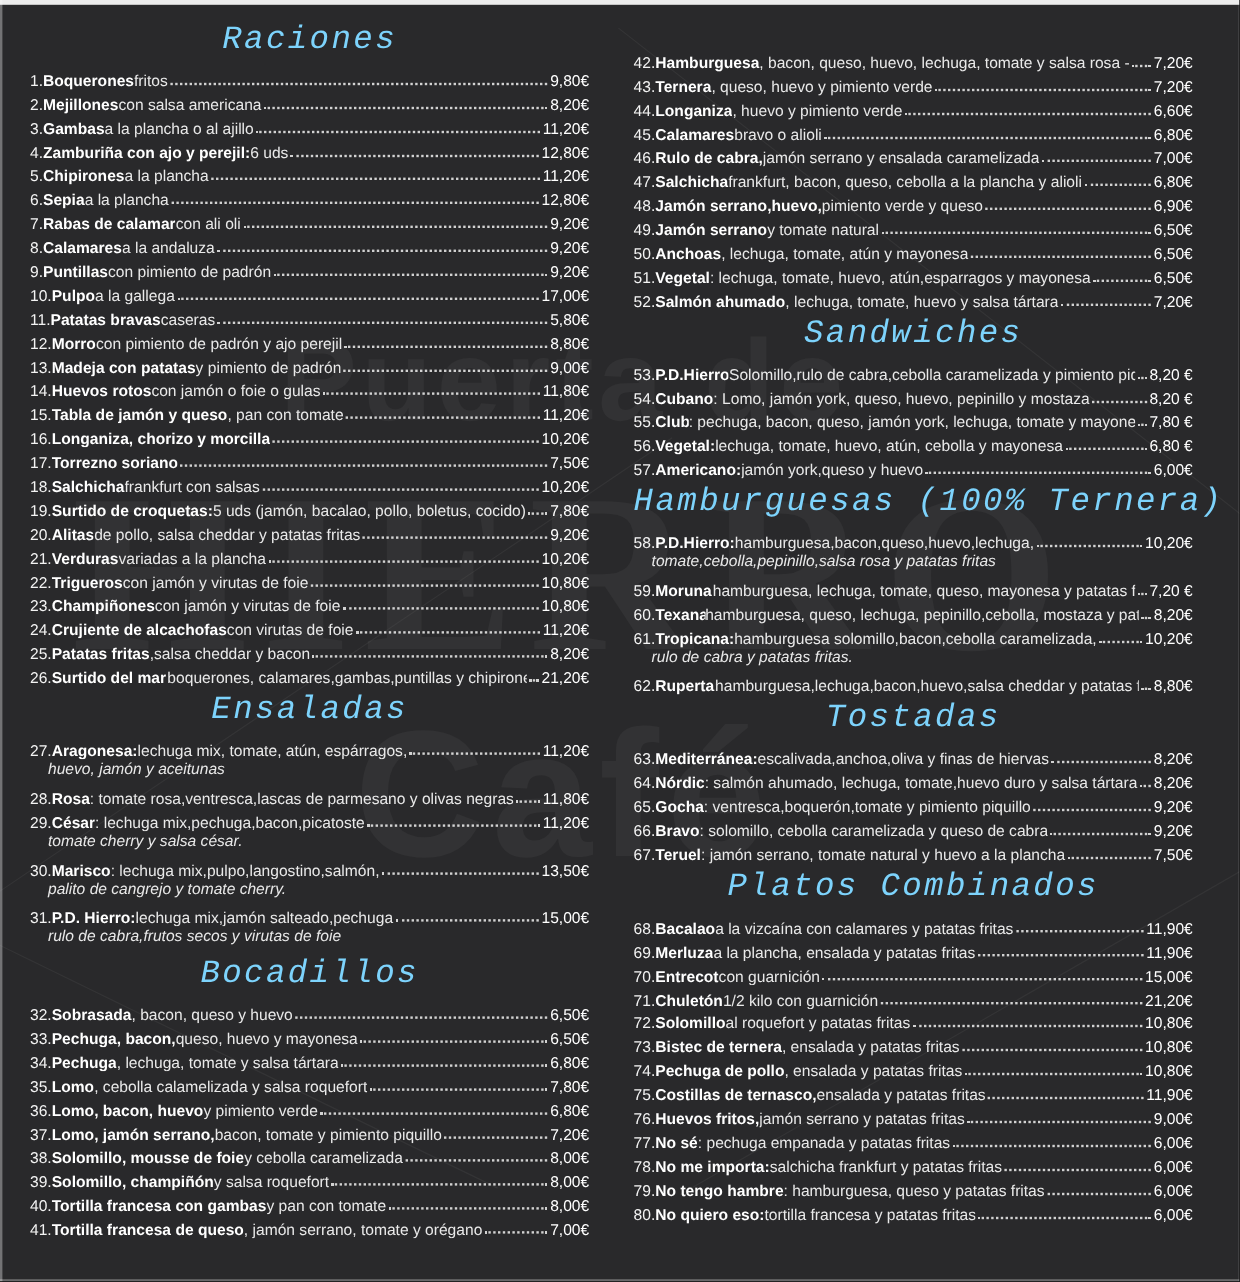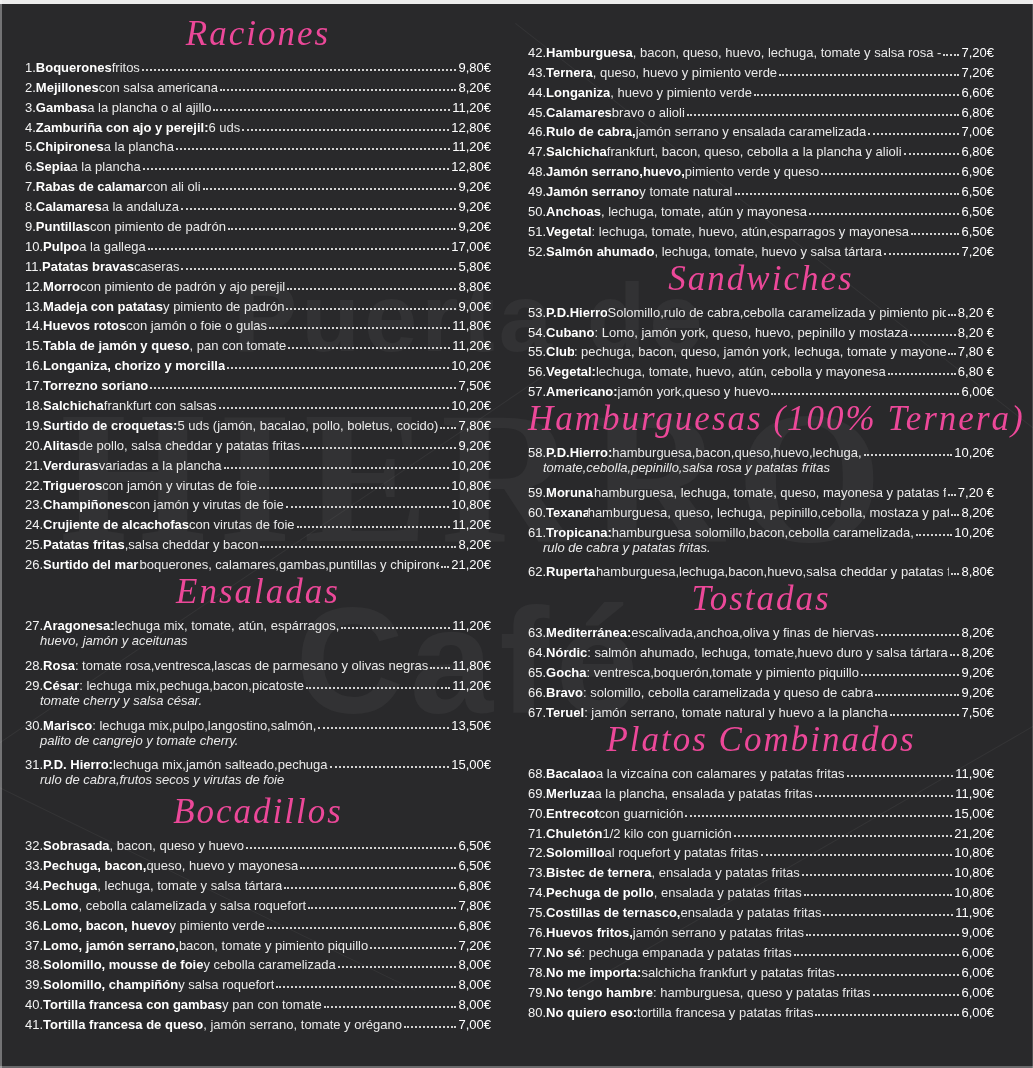--- a/index.html
+++ b/index.html
@@ -37,26 +37,26 @@
   .deco-4{width:500px;left:-60px;top:880px;transform:rotate(26deg);}
 
   .col{position:absolute;top:14px;width:466px;}
   .col-left{left:25px;}
   .col-right{left:528px;padding-top:26px;}
 
   .section-title{
     height:36px;line-height:36px;
     margin:2px 0 3px 0;
     text-align:center;
-    font-family:Liberation Serif, serif;
+    font-family:Liberation Mono, monospace;
     font-style:italic;
     font-weight:400;
-    font-size:35px;
+    font-size:27px;
     letter-spacing:2px;
-    color:#ec4899;
+    color:#7dd3fc;
     white-space:nowrap;
   }
   .item-line{
     display:flex;
     align-items:flex-end;
     height:19.9px;
     font-size:13px;
     white-space:nowrap;
     overflow:hidden;
   }

